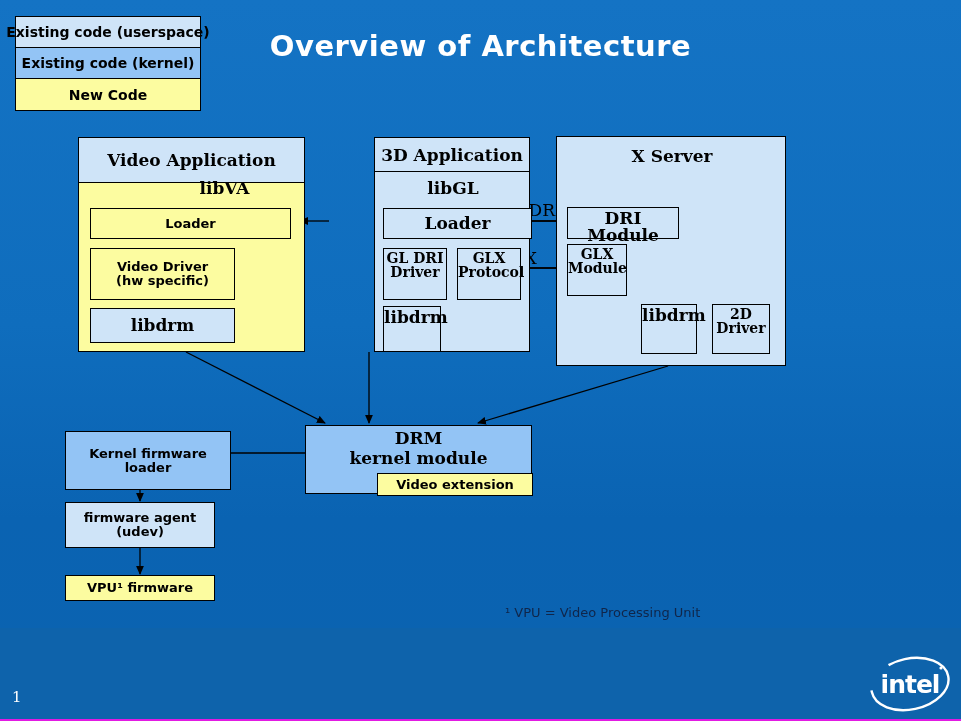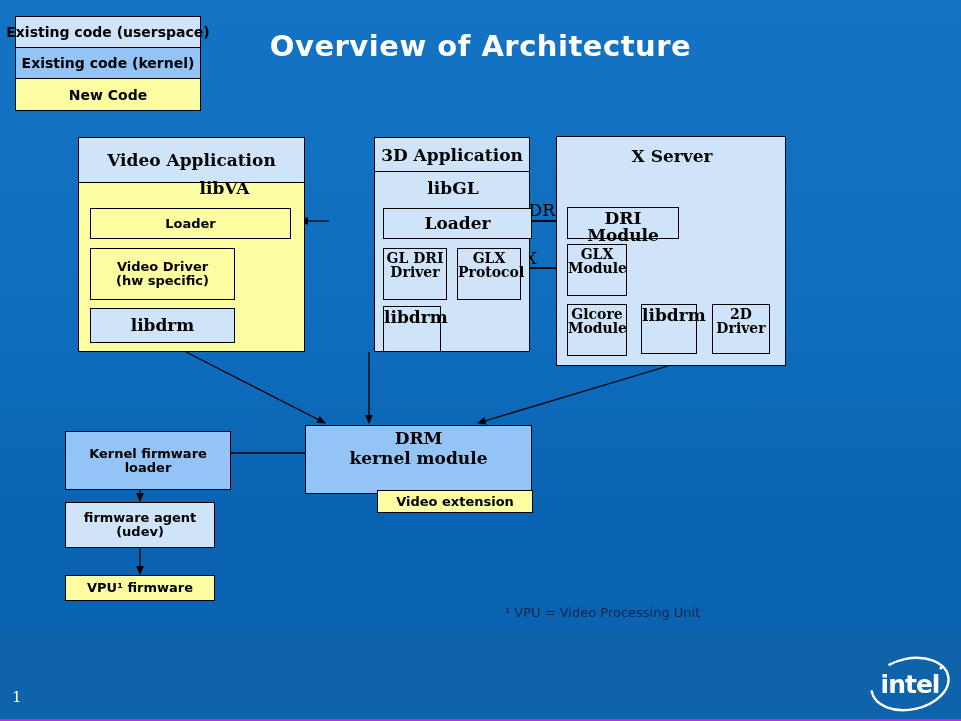--- a/index.html
+++ b/index.html
@@ -253,37 +253,34 @@
   <div class="box" id="col-x">
     <div style="position:absolute; left:0; top:5px; width:230px; height:30px;" class="ctr serif">
       <span style="font-size:17px;">X Server</span>
     </div>
     <div class="box c-user serif" style="left:10px; top:70px; width:112px; height:32px; font-size:17px;">
       <span class="overflow-txt">DRI Module</span>
     </div>
     <div class="box c-user serif" style="left:10px; top:107px; width:60px; height:52px; font-size:14px;">
       <span class="overflow-txt">GLX Module</span>
     </div>
-    <div class="box c-user serif" style="left:10px; top:167px; width:60px; height:52px; font-size:14px;">
-      <span class="overflow-txt">Glcore Module</span>
-    </div>
     <div class="box c-user serif" style="left:84px; top:167px; width:56px; height:50px; font-size:17px;">
       <span class="overflow-txt">libdrm</span>
     </div>
     <div class="box c-user serif" style="left:155px; top:167px; width:58px; height:50px; font-size:14px;">
       <span class="overflow-txt">2D Driver</span>
     </div>
   </div>
 
   <div class="box c-kernel" style="left:305px; top:425px; width:227px; height:69px;">
     <div class="serif" style="position:absolute; left:0; top:3px; width:100%; text-align:center; font-size:17px; line-height:1.15;">
       <div>DRM</div>
       <div>kernel module</div>
     </div>
-    <div class="box c-new ctr sans" style="left:71px; top:64px; width:156px; height:23px; font-size:13px;">
+    <div class="box c-new ctr sans" style="left:71px; top:47px; width:156px; height:23px; font-size:13px;">
       <span>Video extension</span>
     </div>
   </div>
 
   <div class="box c-kernel sans" style="left:65px; top:431px; width:166px; height:59px; font-size:13px;">
     <div class="ctr" style="flex-direction:column; height:100%;">
       <span>Kernel firmware</span>
       <span>loader</span>
     </div>
   </div>

